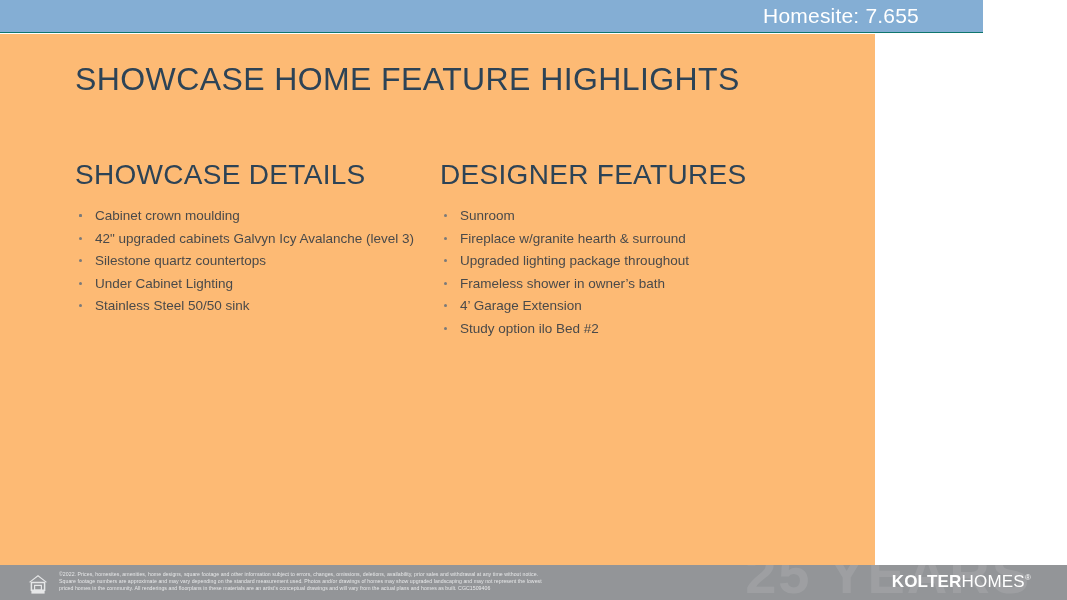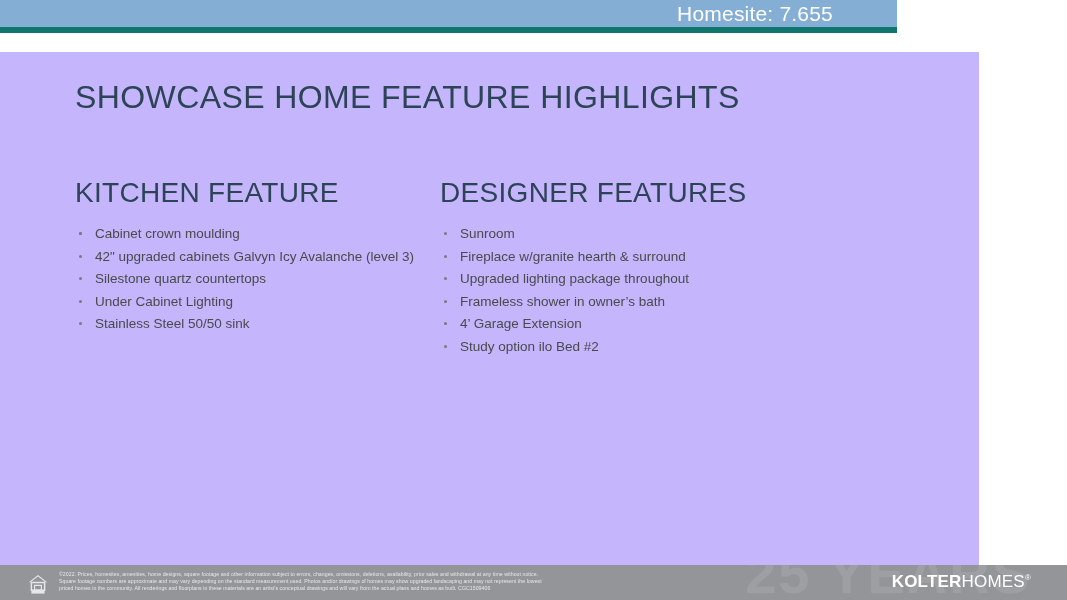--- a/index.html
+++ b/index.html
@@ -13,47 +13,46 @@
     font-family: "Liberation Sans", sans-serif;
     overflow: hidden;
     position: relative;
   }
 
   
   .header-bar {
     position: absolute;
     top: 0;
     left: 0;
-    width: 897px;
+    width: 983px;
     height: 33px;
     background: #84aed4;
-    border-bottom: 6px solid #0f766e;
+    border-bottom: 1px solid #0f766e;
     box-sizing: border-box;
     display: flex;
     align-items: center;
     justify-content: flex-end;
   }
   .homesite-label {
     color: #ffffff;
     font-size: 21px;
     font-weight: 400;
     letter-spacing: 0.2px;
     padding-right: 64px;
     white-space: nowrap;
   }
 
   
   .slide-body {
     position: absolute;
     top: 34px;
     left: 0;
-    width: 979px;
+    width: 875px;
     height: 531px;
-    background: #c4b5fd;
-    margin-top: 18px;
+    background: #fdba74;
   }
 
   .slide-title {
     position: absolute;
     left: 75px;
     top: 27px;
     font-size: 32px;
     font-weight: 400;
     color: #2d4356;
     letter-spacing: 0.4px;
@@ -170,21 +169,21 @@
   <div class="homesite-label">Homesite: 7.655</div>
 </div>
 
 <div class="slide-body">
 
   <div class="slide-title">SHOWCASE HOME FEATURE HIGHLIGHTS</div>
 
   <div class="columns">
 
     <div class="column left">
-      <div class="column-title">KITCHEN FEATURE</div>
+      <div class="column-title">SHOWCASE DETAILS</div>
       <ul class="feature-list">
         <li>
           <span class="bullet-dot"></span>
         </li>
         <li>
           <span class="bullet-dot"></span>
           <span>Cabinet crown moulding</span>
         </li>
         <li>
           <span class="bullet-dot"></span>

